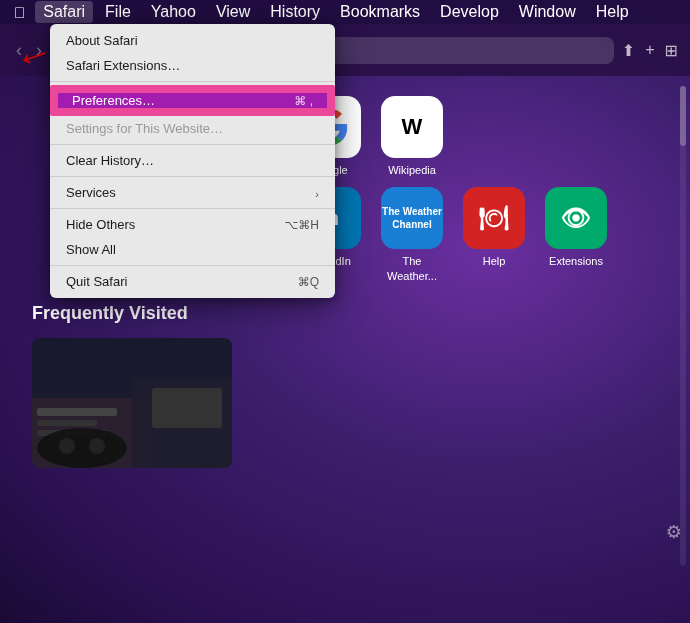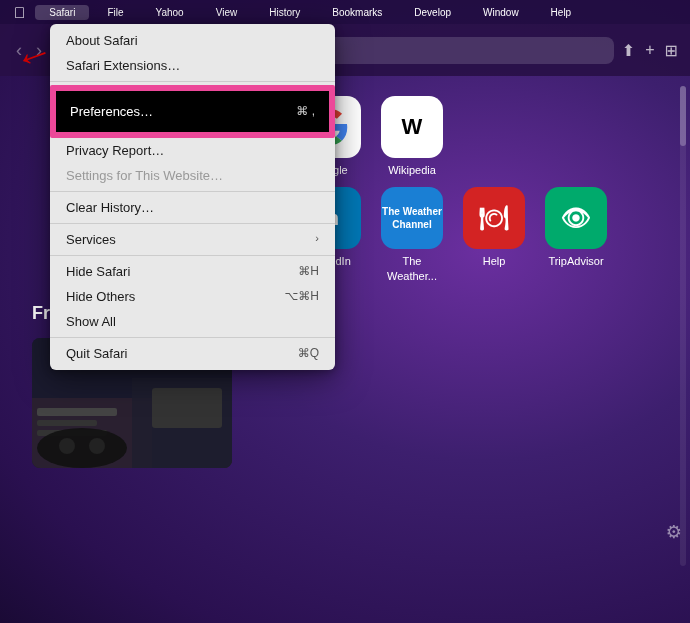--- a/index.html
+++ b/index.html
@@ -26,22 +26,22 @@
       z-index: 100;
       display: flex;
       align-items: center;
       height: 24px;
       background: rgba(30, 10, 60, 0.85);
       padding: 0 8px;
       gap: 4px;
     }
     .menubar-item {
       color: #fff;
-      font-size: 10px;
-      padding: 2px 14px;
+      font-size: 16px;
+      padding: 2px 8px;
       border-radius: 4px;
       cursor: pointer;
       white-space: nowrap;
     }
     .menubar-item.active {
       background: rgba(255,255,255,0.2);
     }
     .apple-logo {
       font-size: 15px;
       padding: 2px 6px;
@@ -198,21 +198,21 @@
       width: 285px;
       background: #e8e8e8;
       border-radius: 6px;
       box-shadow: 0 8px 32px rgba(0,0,0,0.5), 0 2px 8px rgba(0,0,0,0.3);
       z-index: 1000;
       padding: 4px 0;
       overflow: visible;
     }
     .menu-item {
       display: flex;
-      align-items: flex-start;
+      align-items: flex-end;
       padding: 5px 16px;
       font-size: 13px;
       color: #1a1a1a;
       cursor: pointer;
       position: relative;
       justify-content: space-between;
     }
     .menu-item.disabled {
       color: #999;
     }
@@ -225,25 +225,25 @@
       background: #ccc;
       margin: 3px 0;
     }
     .menu-arrow {
       font-size: 11px;
       color: #555;
     }
 
     
     .menu-item.preferences-item {
-      border: 6px solid #ec4899;
+      border: 8px solid #ec4899;
       border-radius: 2px;
-      background: #000000;
-      color: #fff;
-      padding: 13px 14px;
+      background: #a21caf;
+      color: #fff;
+      padding: 0 14px;
     }
     .menu-item.preferences-item .menu-shortcut {
       color: rgba(255,255,255,0.8);
     }
 
     
     .red-arrow {
       position: absolute;
       left: 12px;
       top: 28px;
@@ -350,21 +350,21 @@
     <div class="fav-cell">
       <div class="fav-icon icon-weather" style="font-size:10px; font-weight:600; line-height:1.3;">The Weather Channel</div>
       <span class="fav-cell-label">The Weather...</span>
     </div>
     <div class="fav-cell">
       <div class="fav-icon icon-yelp" style="font-size:24px;">🍽</div>
       <span class="fav-cell-label">Help</span>
     </div>
     <div class="fav-cell">
       <div class="fav-icon icon-tripadvisor" style="font-size:24px;">👁</div>
-      <span class="fav-cell-label">TripAdvisor</span>
+      <span class="fav-cell-label">Extensions</span>
     </div>
   </div>
 
   <div>
     <div class="frequently-visited-title">Frequently Visited</div>
     <div class="fv-thumbnail">
       <div class="fv-thumb-inner">
 
         <svg width="200" height="130" viewBox="0 0 200 130">
           <rect width="200" height="130" fill="#1a1a2e"></rect>
@@ -399,41 +399,34 @@
     <span>About Safari</span>
   </div>
   <div class="menu-item">
     <span>Safari Extensions…</span>
   </div>
   <div class="menu-separator"></div>
   <div class="menu-item preferences-item">
     <span>Preferences…</span>
     <span class="menu-shortcut">⌘ ,</span>
   </div>
-  <div class="menu-item">
-    <span>Privacy Report…</span>
-  </div>
   <div class="menu-item disabled">
     <span>Settings for This Website…</span>
   </div>
   <div class="menu-separator"></div>
   <div class="menu-item">
     <span>Clear History…</span>
   </div>
   <div class="menu-separator"></div>
   <div class="menu-item">
     <span>Services</span>
     <span class="menu-arrow">›</span>
   </div>
   <div class="menu-separator"></div>
   <div class="menu-item">
-    <span>Hide Safari</span>
-    <span class="menu-shortcut">⌘H</span>
-  </div>
-  <div class="menu-item">
     <span>Hide Others</span>
     <span class="menu-shortcut">⌥⌘H</span>
   </div>
   <div class="menu-item">
     <span>Show All</span>
   </div>
   <div class="menu-separator"></div>
   <div class="menu-item">
     <span>Quit Safari</span>
     <span class="menu-shortcut">⌘Q</span>

